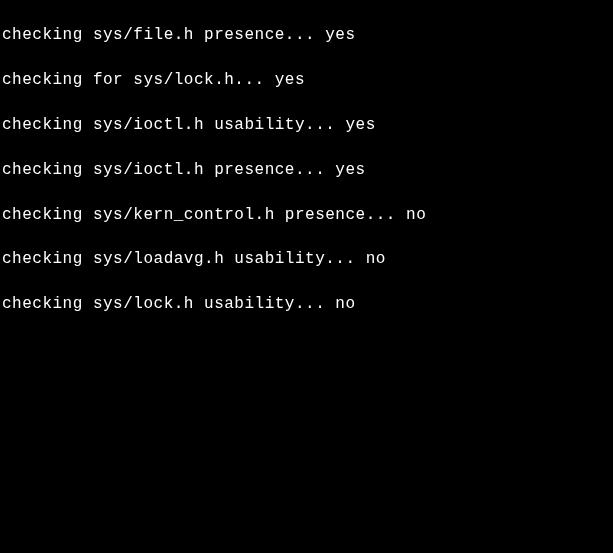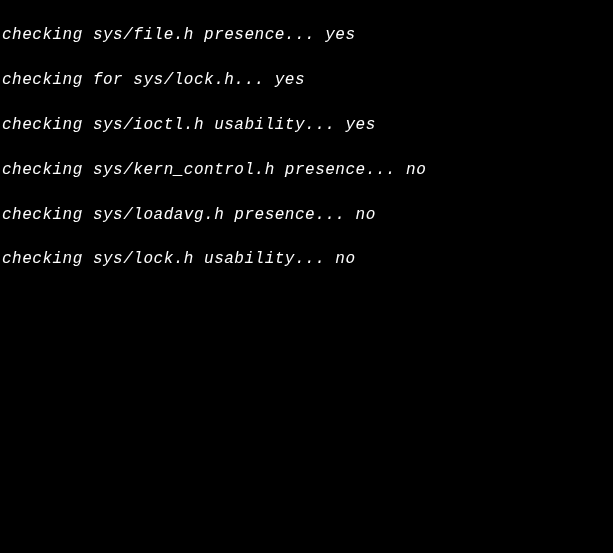--- a/index.html
+++ b/index.html
@@ -17,32 +17,32 @@
       height: 553px;
       overflow: hidden;
       line-height: 1.4;
       letter-spacing: 0.5px;
     }
     .terminal {
       white-space: pre;
     }
     .line {
       display: block;
-      font-style: italic;
     }
   </style>
 </head>
 <body>
 
 <div class="terminal">
 <span class="line">checking sys/file.h presence... yes</span>
 <span class="line">checking for sys/lock.h... yes</span>
 <span class="line">checking sys/ioctl.h usability... yes</span>
+<span class="line">checking sys/ioctl.h presence... yes</span>
 <span class="line">checking sys/kern_control.h presence... no</span>
-<span class="line">checking sys/loadavg.h presence... no</span>
+<span class="line">checking sys/loadavg.h usability... no</span>
 <span class="line">checking sys/lock.h usability... no</span>
 
 
 
 
 
 
 
 
 

